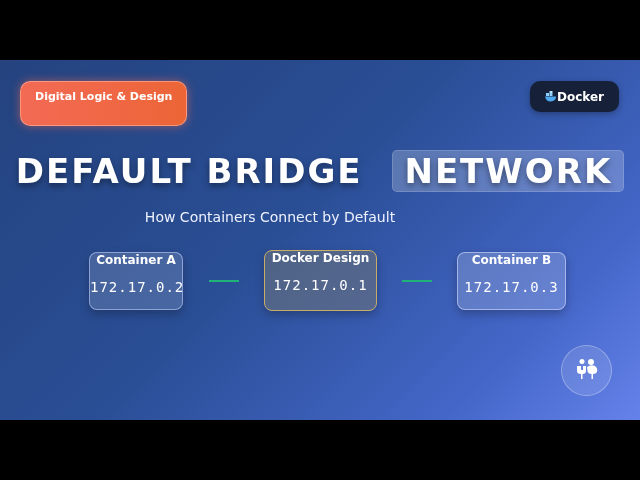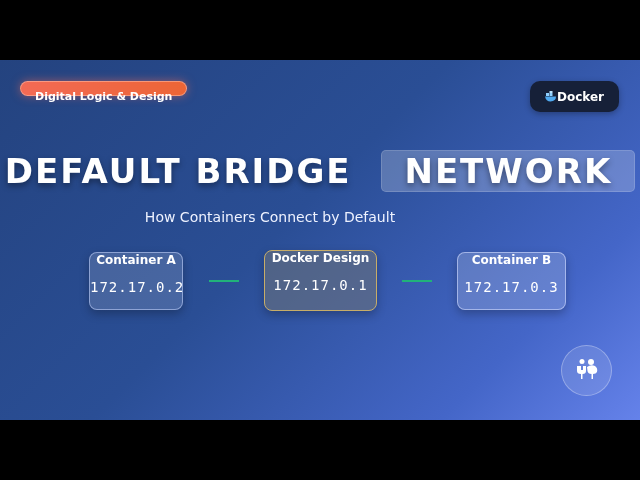--- a/index.html
+++ b/index.html
@@ -1,28 +1,28 @@
 <!DOCTYPE html>
 <html><head>
 <meta charset="utf-8">
 <style>
   html,body{margin:0;padding:0;}
   body{width:640px;height:480px;background:#000;position:relative;overflow:hidden;font-family:"DejaVu Sans","Liberation Sans",sans-serif;}
   .slide{position:absolute;left:0;top:60px;width:640px;height:360px;
     background:linear-gradient(135deg,#24437f 0%,#2a4e95 45%,#4466c8 80%,#6582ea 100%);overflow:hidden;}
-  .tag{position:absolute;left:20px;top:81px;height:15px;padding:0 14px;border-radius:10px;
+  .tag{position:absolute;left:20px;top:81px;height:45px;padding:0 14px;border-radius:10px;
     background:linear-gradient(90deg,#f36a55,#ec6536);color:#fff;font-weight:bold;font-size:11px;
     line-height:29px;box-shadow:0 0 10px rgba(243,106,85,.55);border:1px solid rgba(255,200,180,.5);box-sizing:border-box;}
   .docker-badge{position:absolute;left:530px;top:81px;width:89px;height:31px;border-radius:10px;background:#162038;
     color:#fff;font-weight:bold;font-size:12px;display:flex;align-items:center;justify-content:center;
     box-shadow:0 2px 6px rgba(0,0,0,.3);}
   .whale{width:12px;height:11px;position:relative;}
   .title{position:absolute;left:0;top:150px;width:640px;text-align:center;color:#fff;font-weight:bold;
     font-size:34px;letter-spacing:2px;text-shadow:0 3px 6px rgba(0,0,0,.4);}
-  .title .hl{display:inline-block;background:rgba(255,255,255,.22);border-radius:5px;padding:0 22px;margin-left:16px;
+  .title .hl{display:inline-block;background:rgba(255,255,255,.22);border-radius:5px;padding:0 11px;margin-left:16px;
     border:1px solid rgba(255,255,255,.15);}
   .subtitle{position:absolute;left:0;top:209px;width:540px;text-align:center;color:#eef2ff;font-size:14px;}
   .node{position:absolute;top:252px;height:58px;border-radius:8px;box-sizing:border-box;text-align:center;color:#fff;
     box-shadow:0 4px 10px rgba(0,0,0,.25);}
   .node .name{font-weight:bold;font-size:12px;}
   .node .ip{font-family:"DejaVu Sans Mono","Liberation Mono",monospace;font-size:14px;margin-top:12px;letter-spacing:1px;}
   .node-a{left:89px;width:94px;background:rgba(255,255,255,.14);border:1px solid rgba(200,215,255,.55);}
   .node-br{left:264px;width:113px;height:61px;top:250px;background:rgba(110,115,120,.55);border:1.5px solid #c7ad68;}
   .node-b{left:457px;width:109px;background:rgba(255,255,255,.18);border:1px solid rgba(210,220,255,.6);text-align:center;}
   .link{position:absolute;top:280px;width:30px;height:2px;background:#21b27a;}

